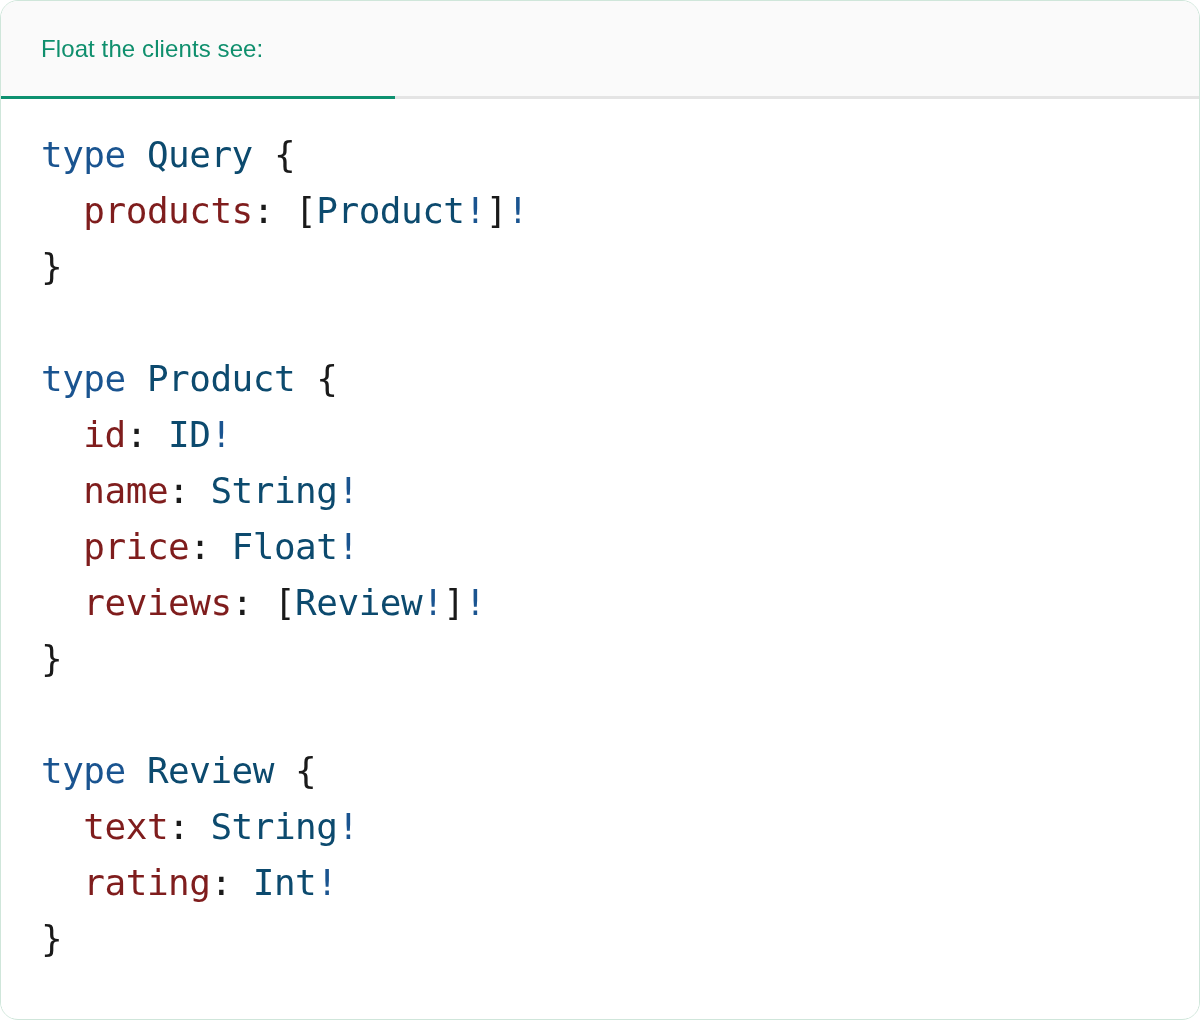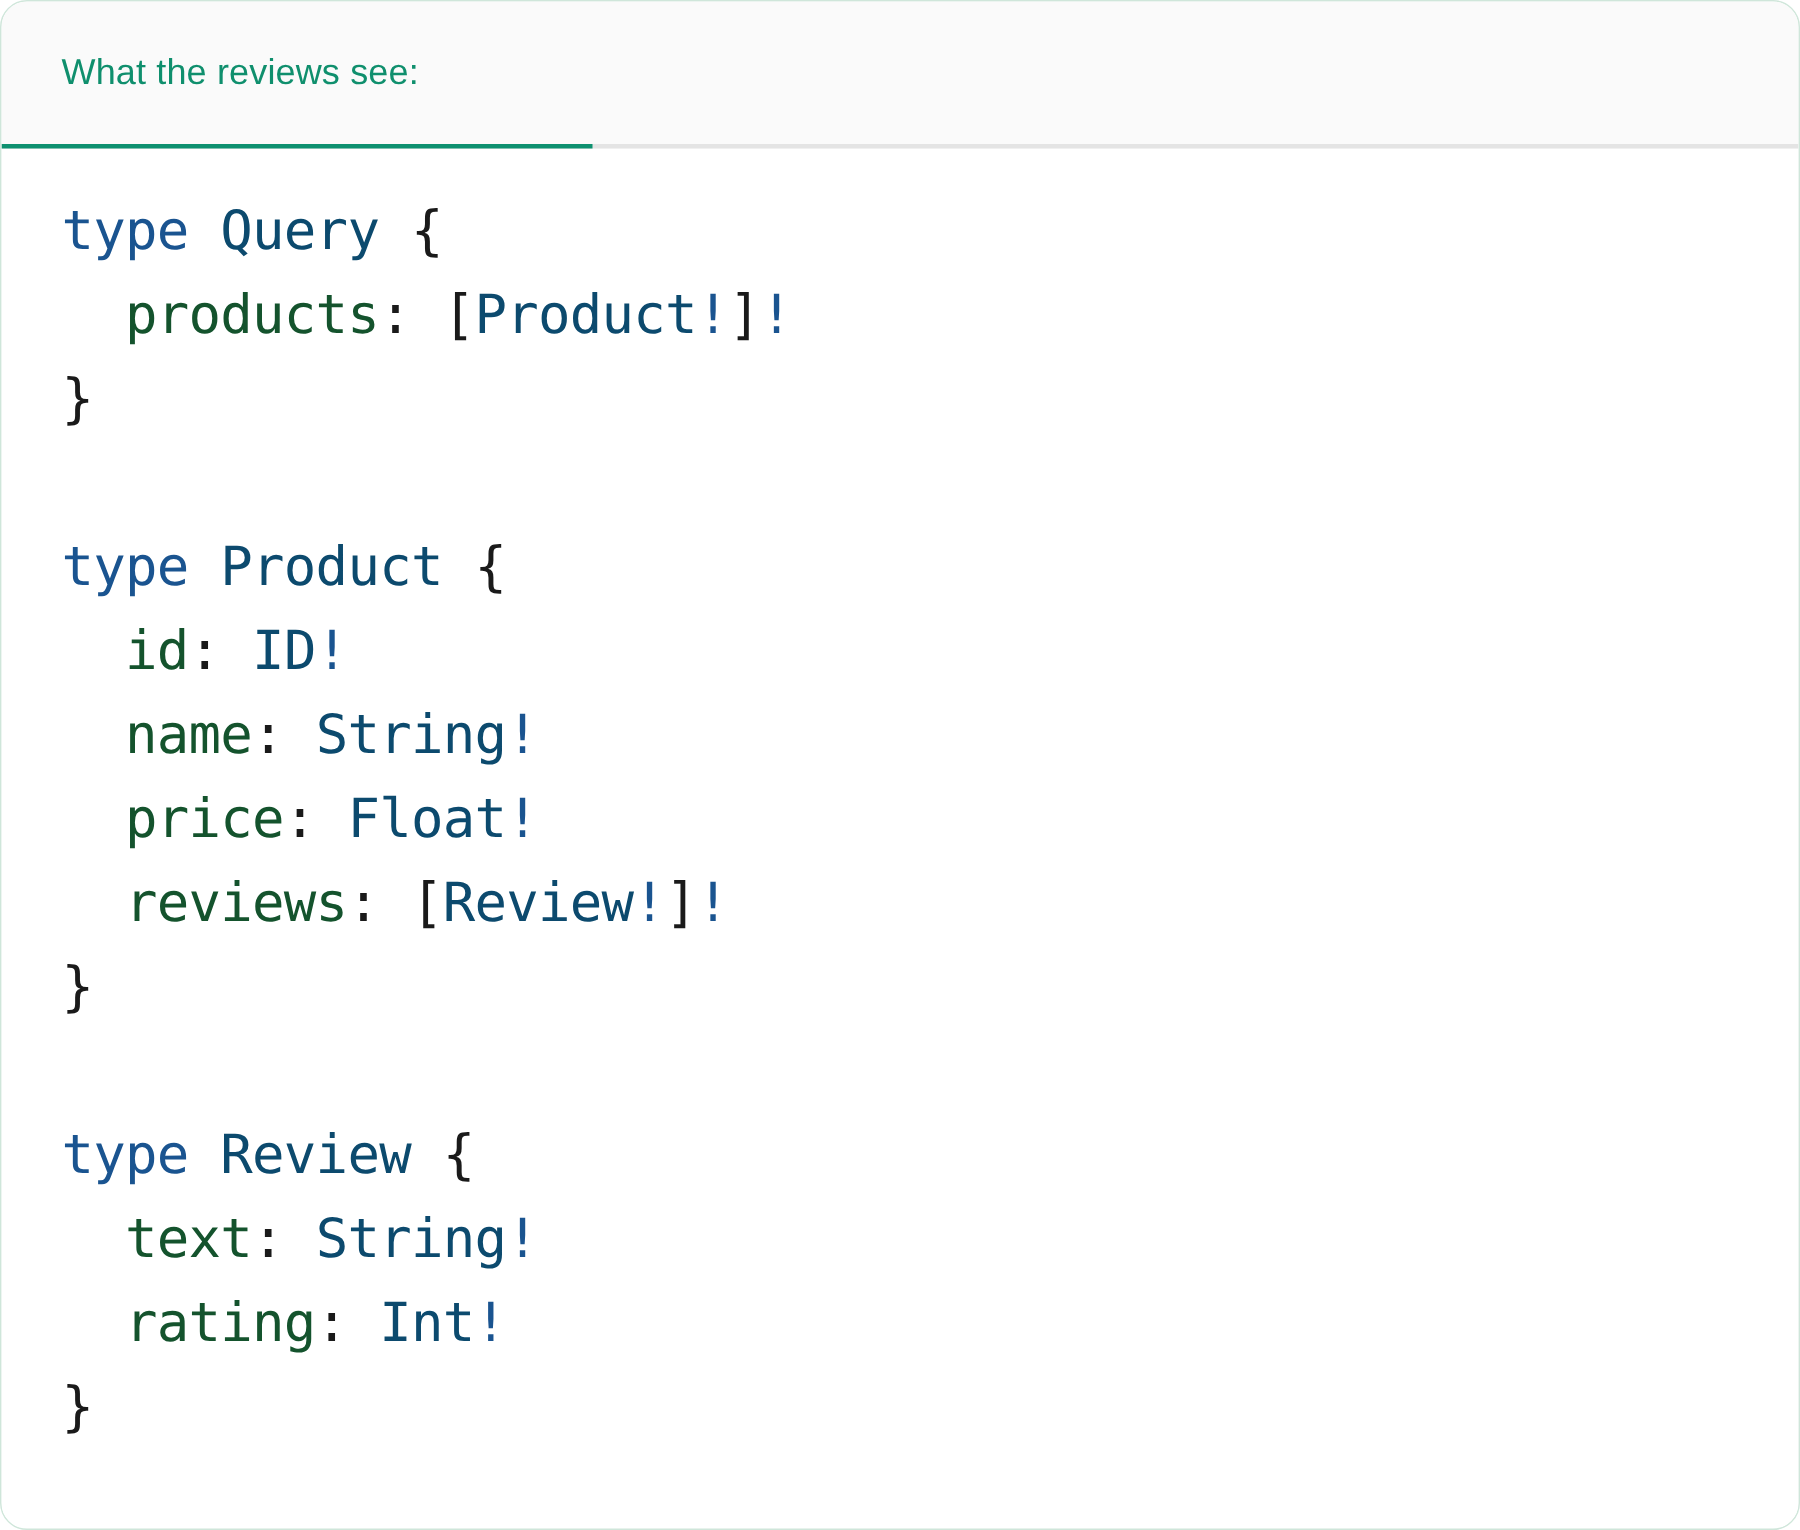--- a/index.html
+++ b/index.html
@@ -72,31 +72,31 @@
     color: #1a1a1a;
     font-weight: 400;
     letter-spacing: -0.5px;
   }
   .code .ln { display: block; height: 56px; }
   .code .ln.blank { height: 56px; }
 
   .tok-kw   { color: #1a5490; }
   .tok-type { color: #0c4a6e; }
   .tok-punc { color: #1a1a1a; }
-  .tok-field{ color: #14532d; }
+  .tok-field{ color: #7f1d1d; }
   .tok-bang { color: #1a5490; }
 </style>
 </head>
 <body>
 
 <div class="card">
 
   <div class="tabstrip">
     <div class="tab">
-      <span class="tab-label">What the reviews see:</span>
+      <span class="tab-label">Float the clients see:</span>
     </div>
   </div>
 
   <div class="code-area">
     <pre class="code" id="code-block"><span class="ln"><span class="tok-kw">type</span><span class="tok-punc"> </span><span class="tok-type">Query</span><span class="tok-punc"> {</span></span><span class="ln"><span class="tok-punc">  </span><span class="tok-field">products</span><span class="tok-punc">: [</span><span class="tok-type">Product</span><span class="tok-bang">!</span><span class="tok-punc">]</span><span class="tok-bang">!</span></span><span class="ln"><span class="tok-punc">}</span></span><span class="ln blank"></span><span class="ln"><span class="tok-kw">type</span><span class="tok-punc"> </span><span class="tok-type">Product</span><span class="tok-punc"> {</span></span><span class="ln"><span class="tok-punc">  </span><span class="tok-field">id</span><span class="tok-punc">: </span><span class="tok-type">ID</span><span class="tok-bang">!</span></span><span class="ln"><span class="tok-punc">  </span><span class="tok-field">name</span><span class="tok-punc">: </span><span class="tok-type">String</span><span class="tok-bang">!</span></span><span class="ln"><span class="tok-punc">  </span><span class="tok-field">price</span><span class="tok-punc">: </span><span class="tok-type">Float</span><span class="tok-bang">!</span></span><span class="ln"><span class="tok-punc">  </span><span class="tok-field">reviews</span><span class="tok-punc">: [</span><span class="tok-type">Review</span><span class="tok-bang">!</span><span class="tok-punc">]</span><span class="tok-bang">!</span></span><span class="ln"><span class="tok-punc">}</span></span><span class="ln blank"></span><span class="ln"><span class="tok-kw">type</span><span class="tok-punc"> </span><span class="tok-type">Review</span><span class="tok-punc"> {</span></span><span class="ln"><span class="tok-punc">  </span><span class="tok-field">text</span><span class="tok-punc">: </span><span class="tok-type">String</span><span class="tok-bang">!</span></span><span class="ln"><span class="tok-punc">  </span><span class="tok-field">rating</span><span class="tok-punc">: </span><span class="tok-type">Int</span><span class="tok-bang">!</span></span><span class="ln"><span class="tok-punc">}</span></span></pre>
   </div>
 
 </div>
 
 </body></html>

